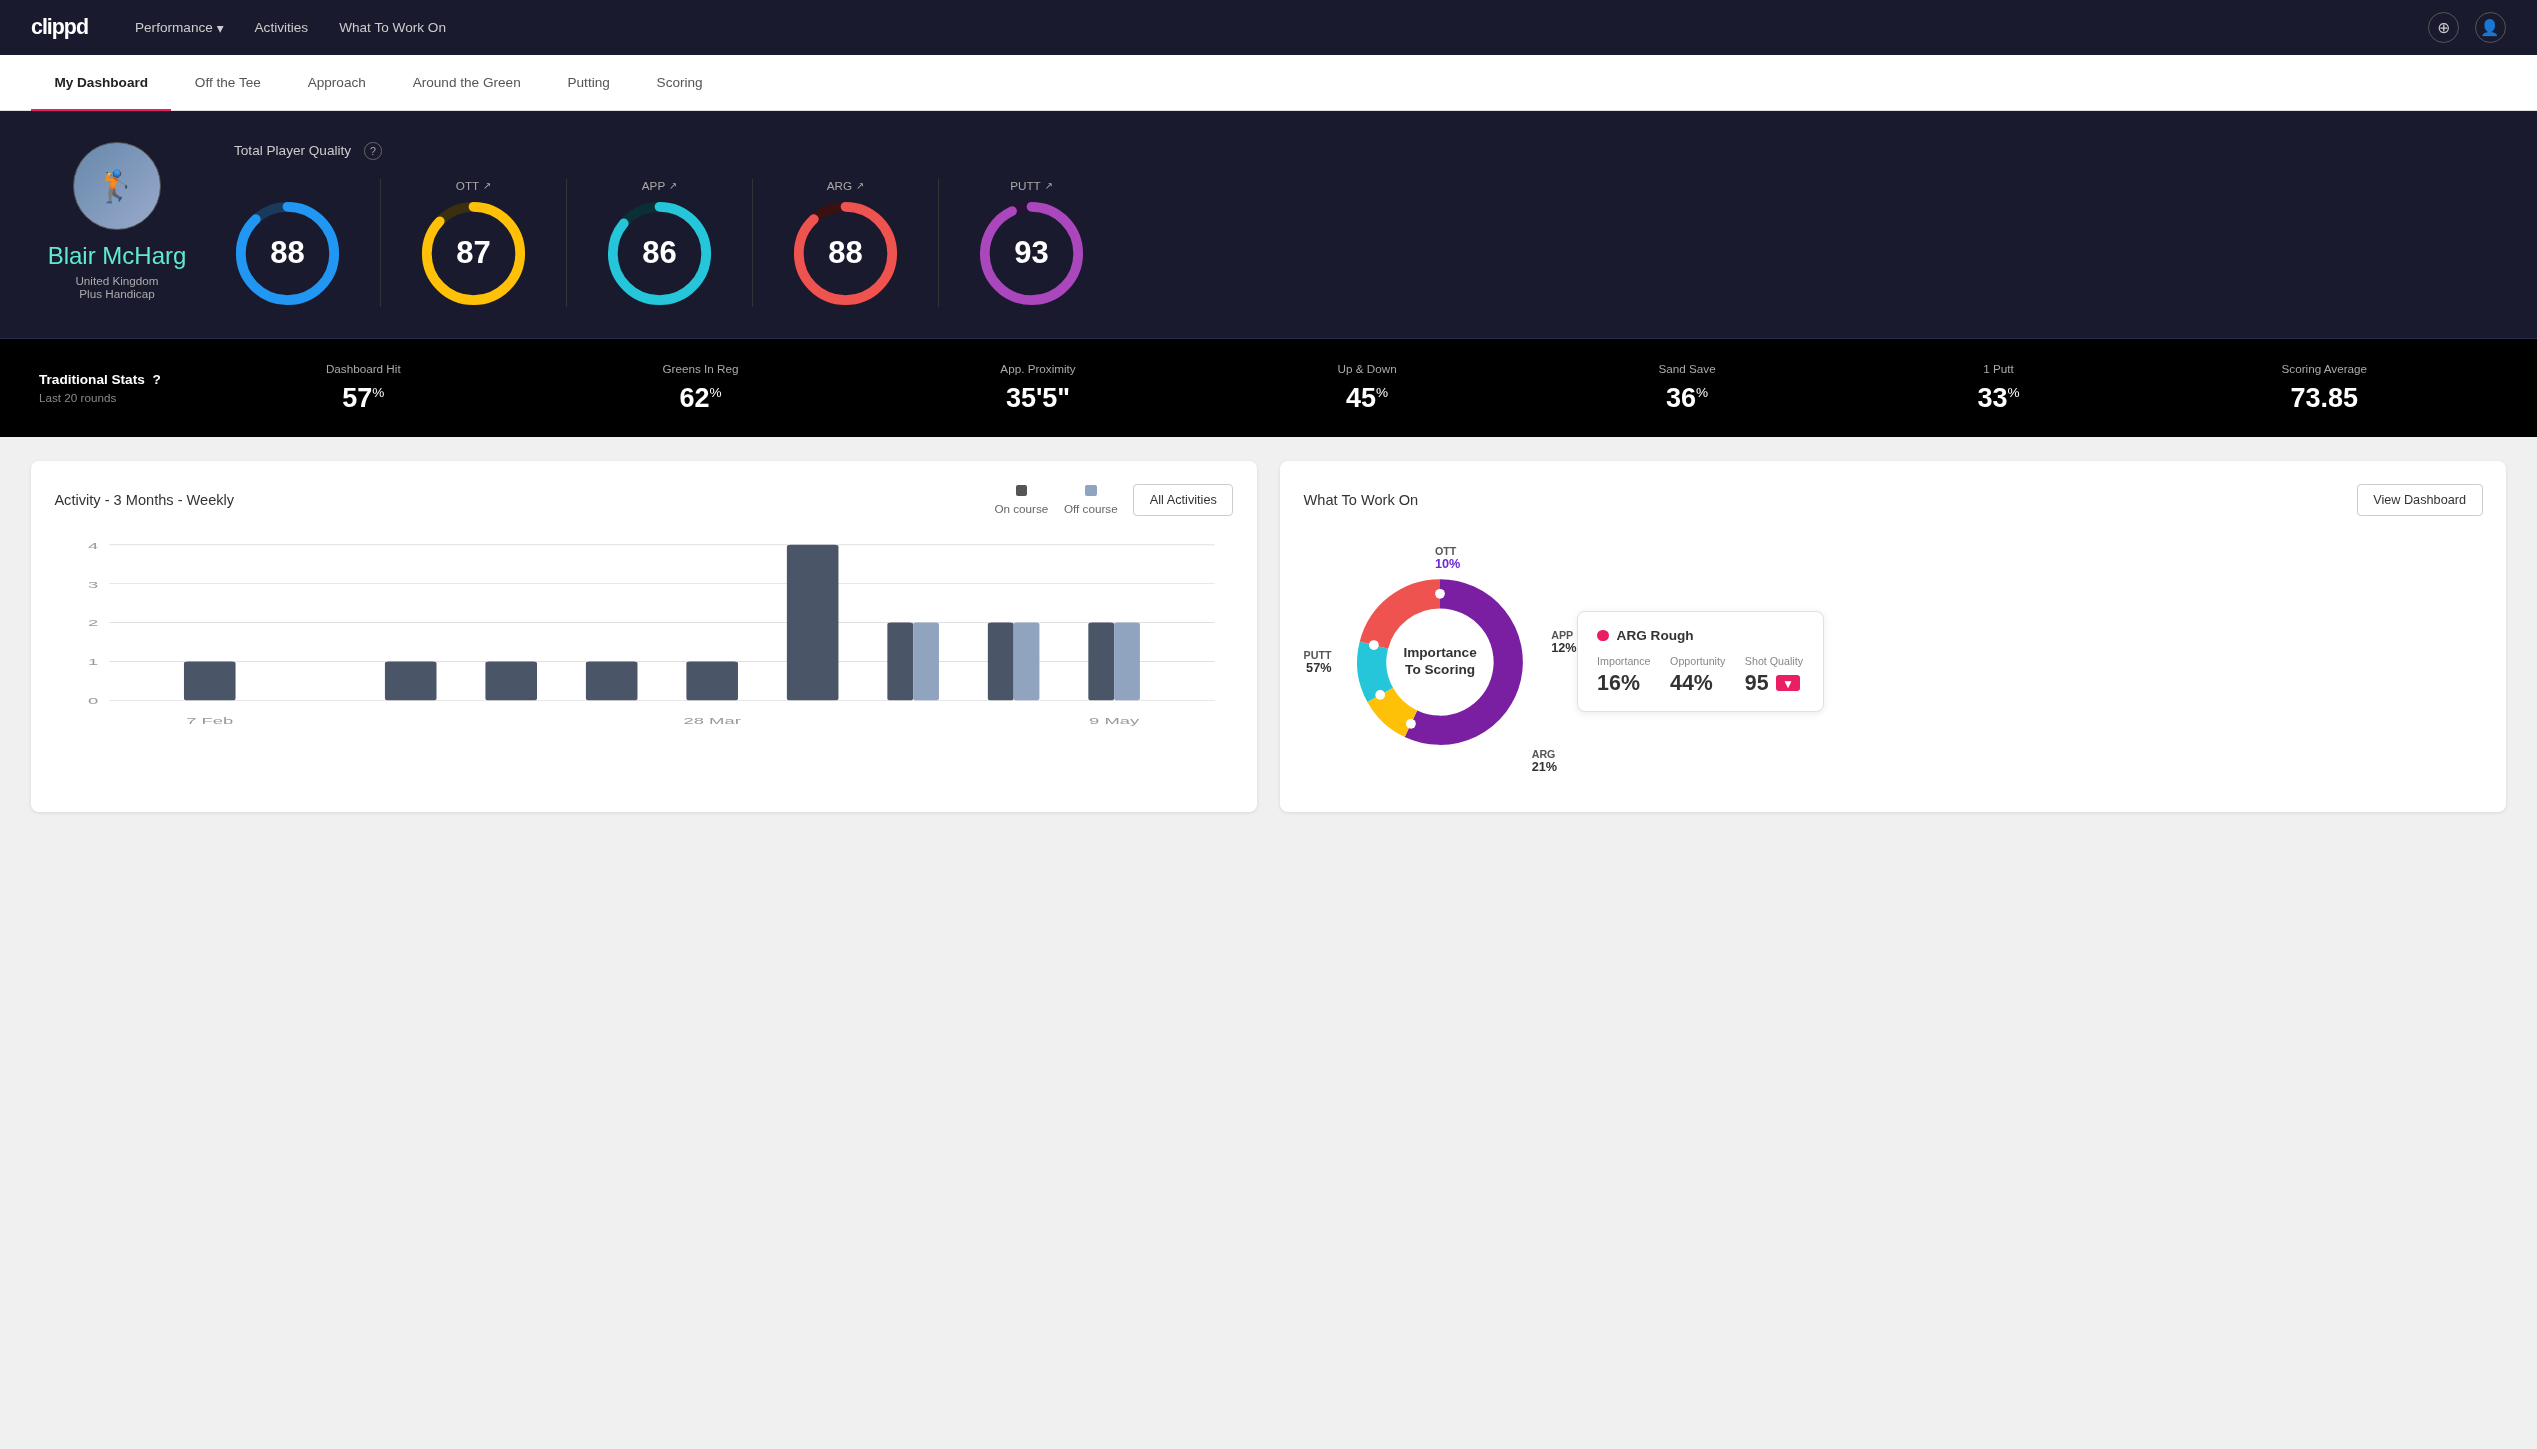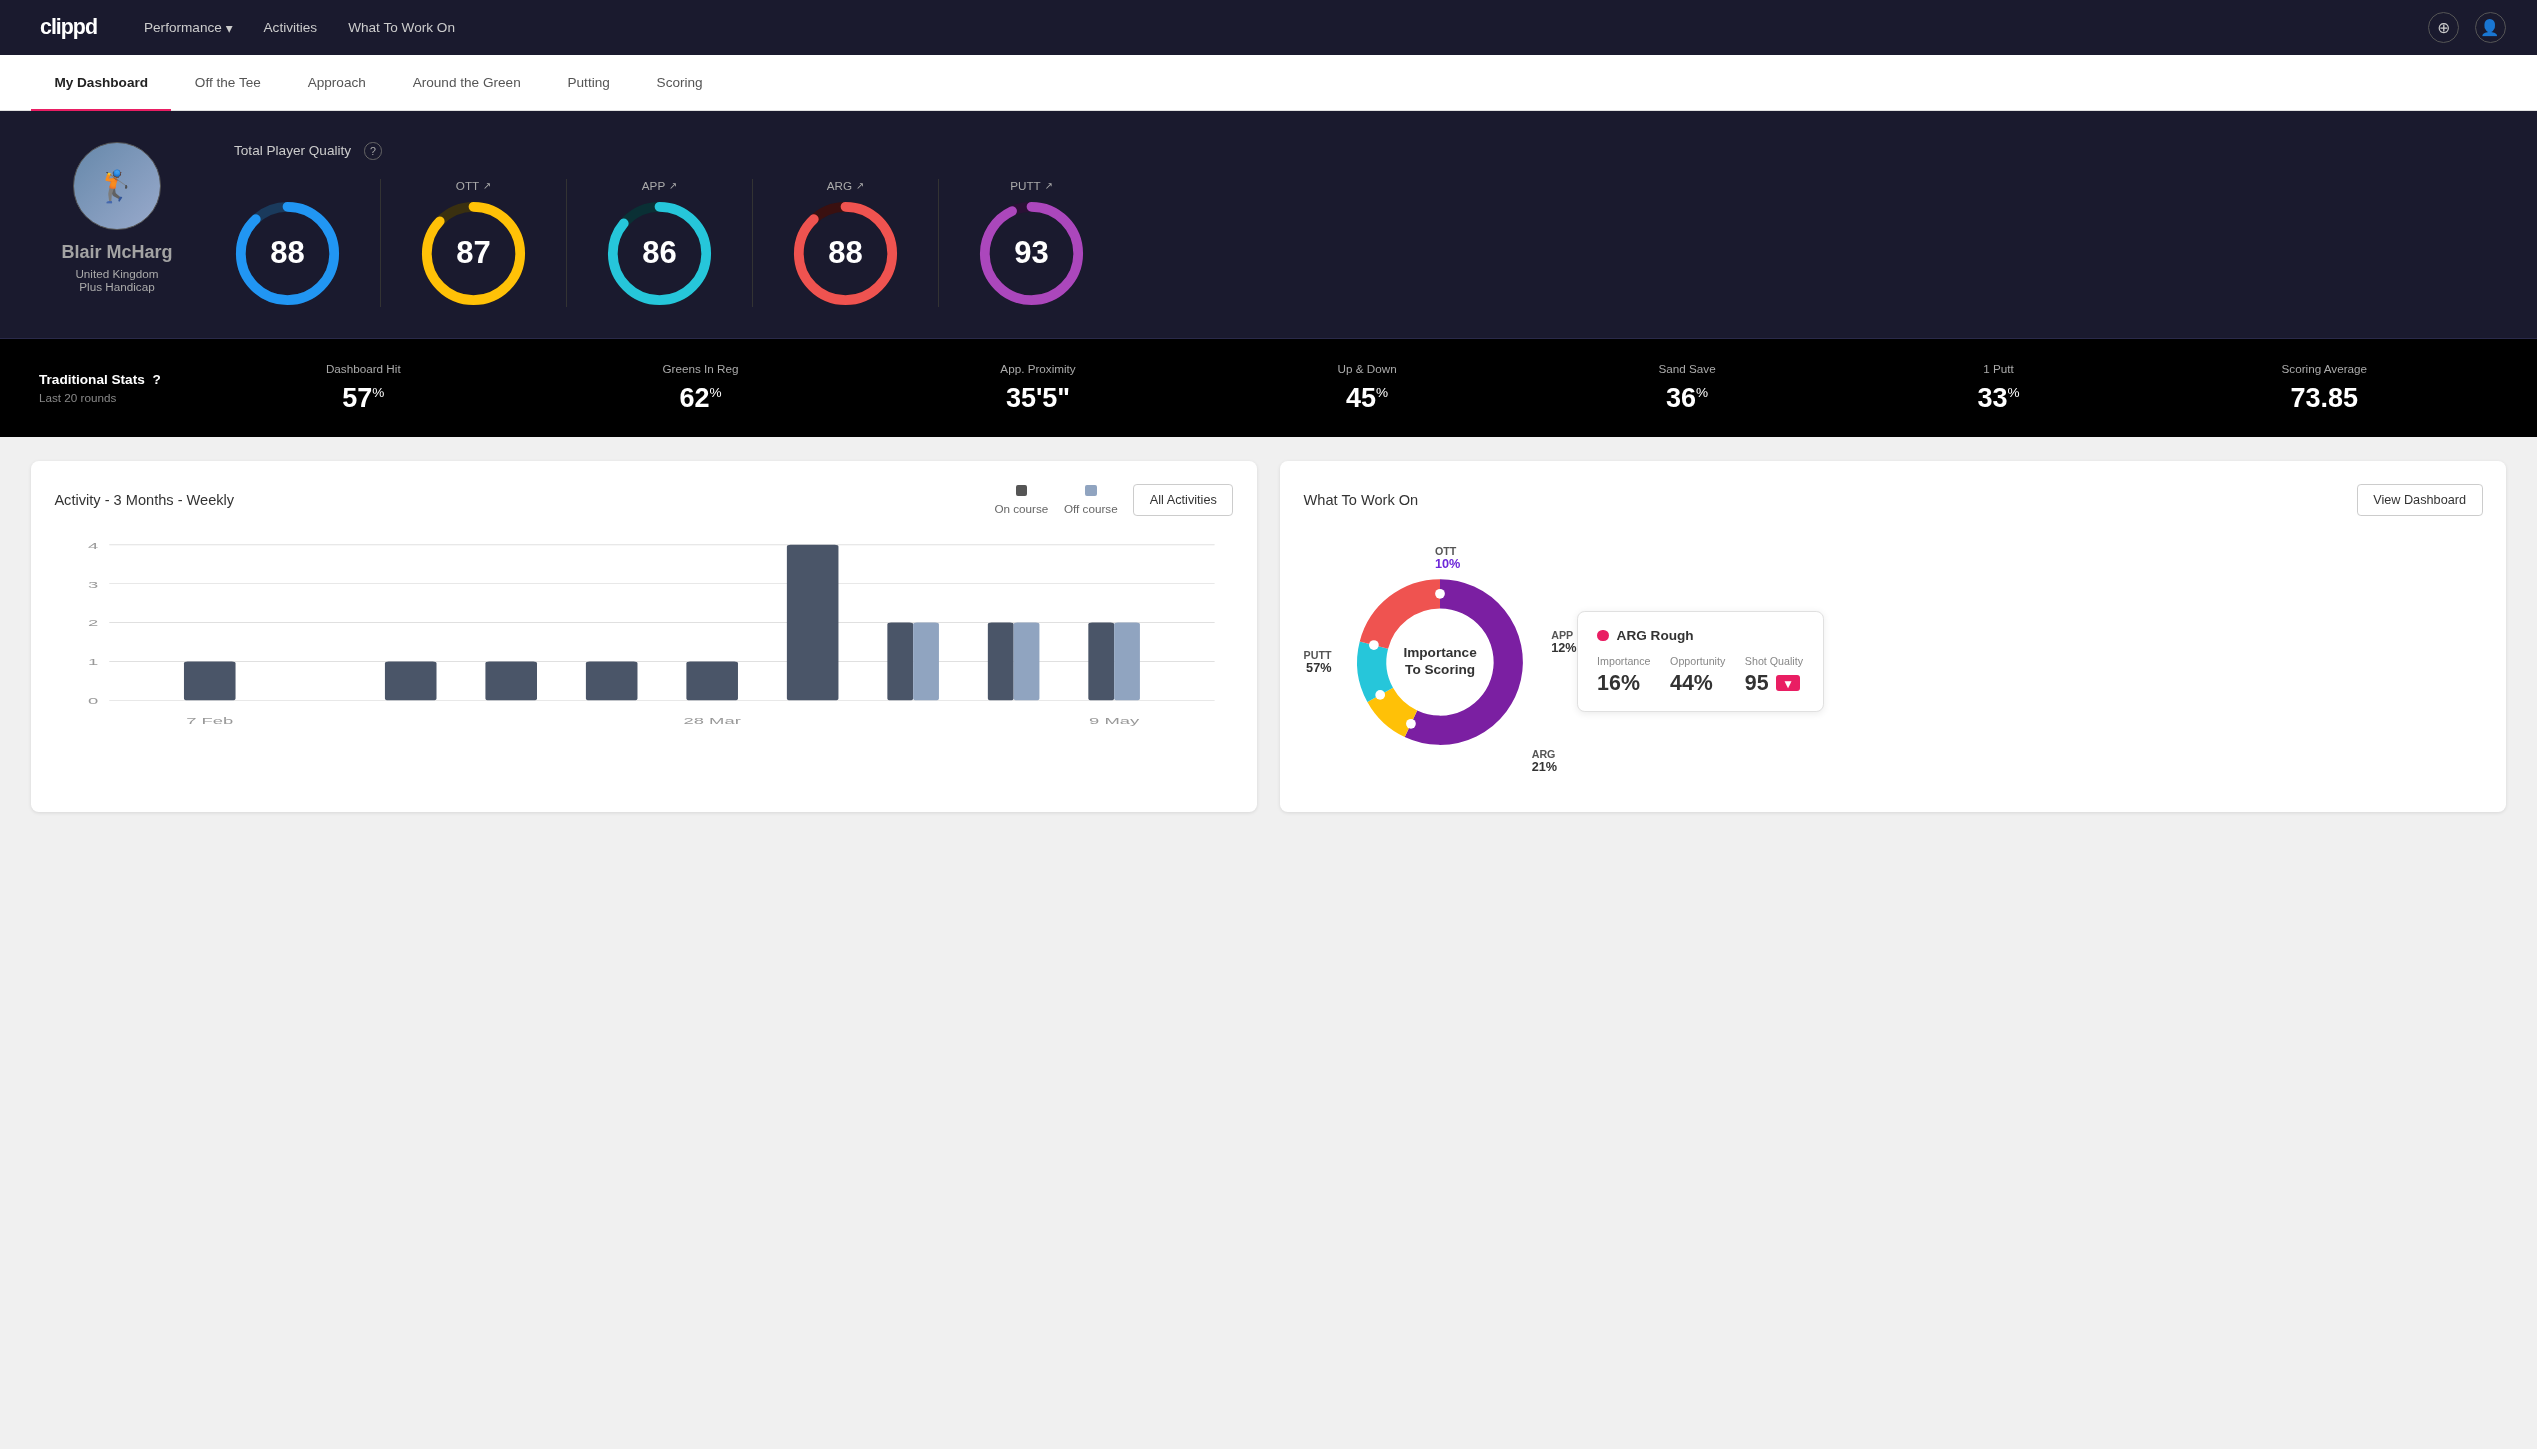--- a/index.html
+++ b/index.html
@@ -13,21 +13,21 @@
       padding: 0 31px;
       height: 55px;
     }
     .logo {
       color: #e91e63;
       font-size: 21.4px;
       font-weight: 800;
       margin-right: 47px;
       letter-spacing: -1px;
     }
-    .logo span { color: #fff; margin-left: 9px; }
+    .logo span { color: #fff; }
     .nav-links { display: flex; gap: 31px; flex: 1; }
     .nav-link {
       color: #ccc;
       font-size: 13.6px;
       cursor: pointer;
       display: flex;
       align-items: center;
       gap: 3.9px;
       padding: 15.6px 0;
     }
@@ -83,21 +83,21 @@
       width: 88px; height: 88px;
       border-radius: 50%;
       border: 1.9px solid #555;
       background: #888;
       overflow: hidden;
       display: flex; align-items: center; justify-content: center;
       font-size: 31px;
       margin-bottom: 11.7px;
       background: linear-gradient(135deg, #6688aa, #99aacc);
     }
-    .player-name { font-size: 18px; font-weight: 700; color: #a3a3a3; margin-bottom: 3.9px; }
+    .player-name { font-size: 24px; font-weight: 400; color: #5eead4; margin-bottom: 3.9px; }
     .player-country { font-size: 11.7px; color: #aaa; }
     .player-handicap { font-size: 11.7px; color: #aaa; }
 
     .scores-section { flex: 1; }
     .scores-header { font-size: 13.6px; color: #ccc; margin-bottom: 19.5px; display: flex; align-items: center; gap: 13px; }
     .scores-header .help { width: 17.5px; height: 17.5px; border-radius: 50%; border: 1px solid #666; display: inline-flex; align-items: center; justify-content: center; font-size: 10.7px; color: #aaa; cursor: pointer; }
 
     .score-rings {
       display: flex;
       gap: 0;

